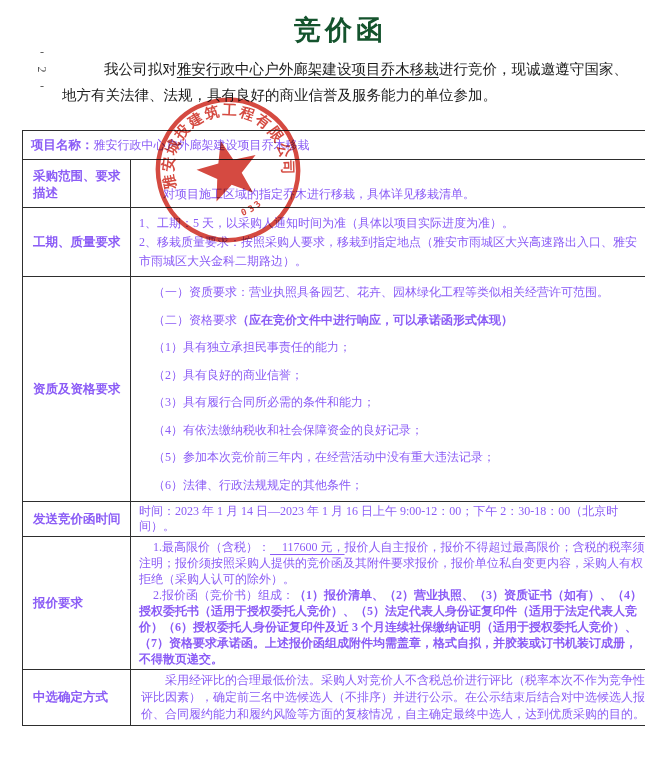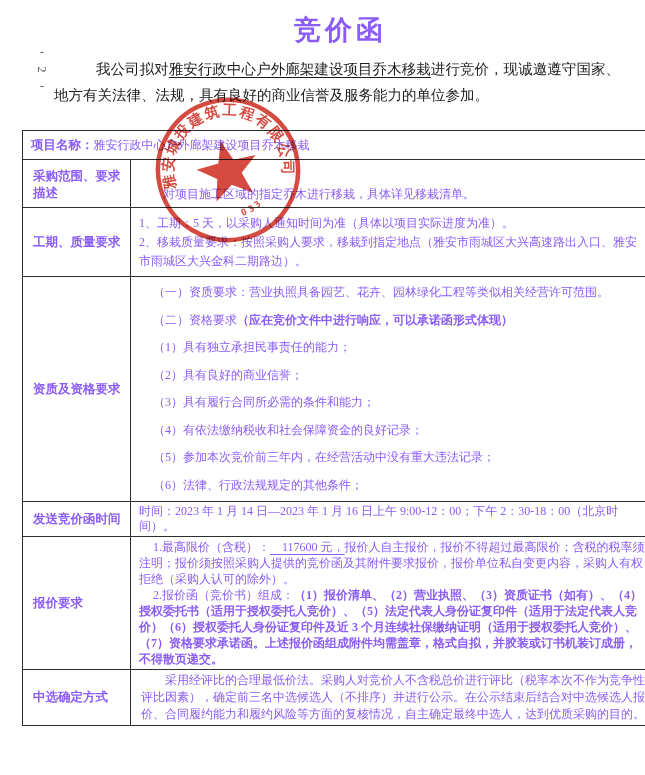--- a/index.html
+++ b/index.html
@@ -9,32 +9,32 @@
     margin:0 auto;
     background:#ffffff;
     font-family:"Liberation Serif","DejaVu Serif",serif;
     color:#1c1c1c;
     overflow:hidden;
   }
   .doc-title{
     position:absolute;top:12px;left:0;right:0;
     text-align:center;
     font-size:27px;font-weight:700;letter-spacing:4px;
-    color:#8b5cf6;
+    color:#14532d;
     padding-left:36px;
   }
   .page-num{
     position:absolute;left:34px;top:44px;
     width:16px;
     display:flex;flex-direction:column;align-items:center;
     font-size:12px;color:#555;line-height:1.4;
   }
   .page-num .rot{transform:rotate(90deg);display:inline-block;}
   .intro{
-    position:absolute;left:54px;top:56px;width:566px;
+    position:absolute;left:62px;top:56px;width:566px;
     font-size:14.5px;line-height:26px;
     text-indent:42px;
     text-align:justify;
   }
   .u{ text-decoration:underline; text-underline-offset:3px; }
   .bid-table{
     position:absolute;left:22px;top:118px;width:631px;
     border-collapse:collapse;table-layout:fixed;
     font-size:12px;line-height:16px;color:#8b5cf6;margin-top:12px;
   }

